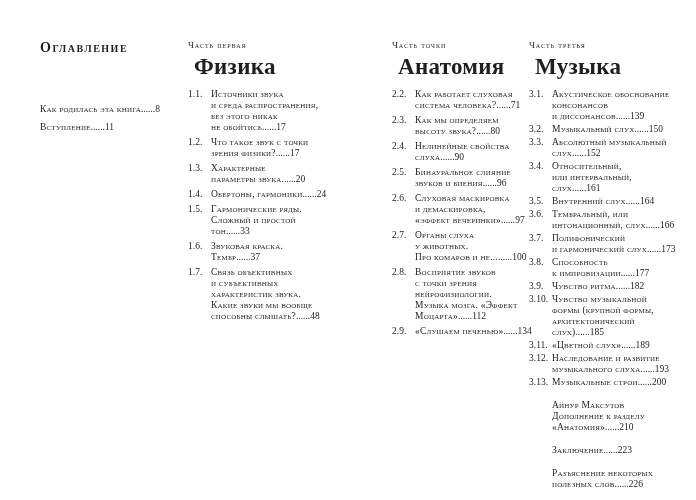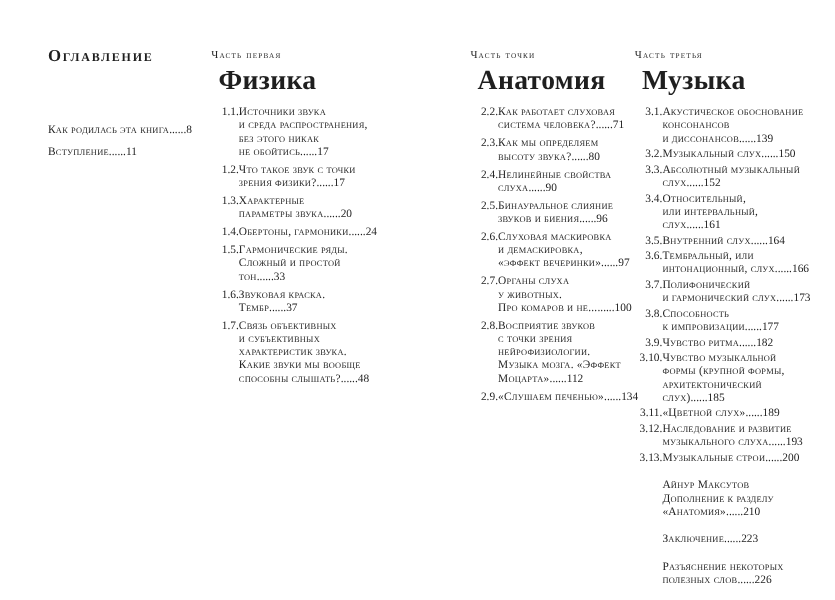--- a/index.html
+++ b/index.html
@@ -7,21 +7,21 @@
     position: relative;
     width: 696px;
     height: 500px;
     background: #ffffff;
     color: #1f1f1f;
     font-family: "Liberation Serif", "DejaVu Serif", serif;
     overflow: hidden;
   }
   .col { position: absolute; top: 40px; }
   #col-contents { left: 40px;  width: 140px; }
-  #col-part1    { left: 176px; width: 150px; }
+  #col-part1    { left: 188px; width: 150px; }
   #col-part2    { left: 392px; width: 142px; }
   #col-part3    { left: 529px; width: 150px; }
 
   h1.toc-heading {
     margin: 0;
     font-size: 14px;
     font-weight: bold;
     font-variant: small-caps;
     letter-spacing: 1.5px;
     line-height: 16px;
@@ -51,21 +51,21 @@
   .entries { margin-top: 9px; }
 
   .entry {
     display: flex;
     align-items: flex-start;
     margin-bottom: 4px;
     font-size: 9.5px;
     line-height: 11px;
   }
   #col-part3 .entry { margin-bottom: 2px; }
-  .entry .num { width: 23px; flex: 0 0 auto; text-align: right; }
+  .entry .num { width: 23px; flex: 0 0 auto; }
   .entry .body { font-variant: small-caps; letter-spacing: 0.2px; }
   .entry .line { display: block; }
   .entry.no-num { padding-left: 23px; }
 
   .pageref { font-variant: normal; letter-spacing: 0; }
 
   #backmatter .entry { margin-top: 12px; margin-bottom: 0; }
 </style>
 </head>
 <body>

